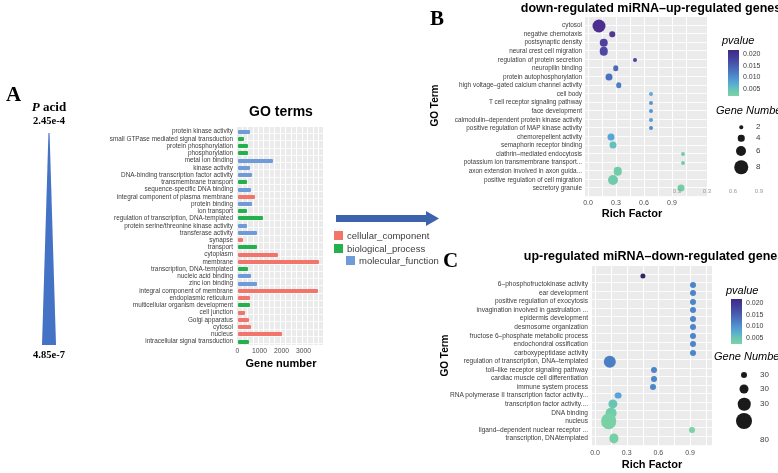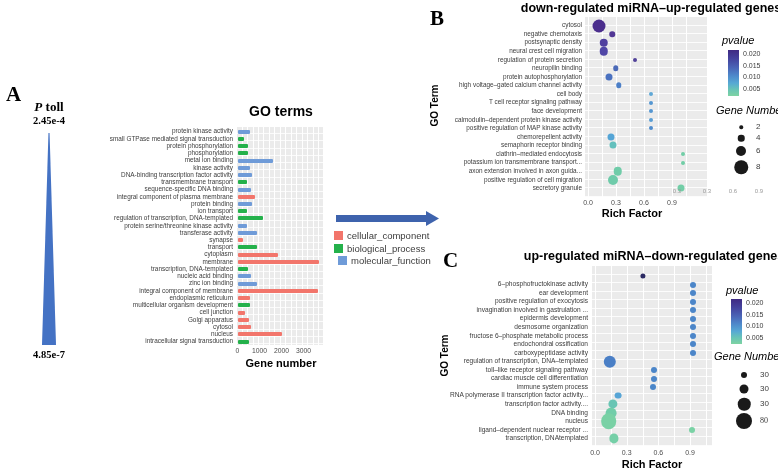--- a/index.html
+++ b/index.html
@@ -31,21 +31,21 @@
 <body>
 
 <div id="canvas">
 
   <div class="panel-letter" style="left:6px;top:82px;">A</div>
   <div class="panel-letter" style="left:430px;top:6px;">B</div>
   <div class="panel-letter" style="left:443px;top:248px;">C</div>
 
   <div class="abs" style="left:18px;top:99px;width:62px;text-align:center;font-family:'Liberation Serif',serif;font-weight:bold;font-size:13px;">
     <i>P</i>
-    <span>toll</span>
+    <span>acid</span>
   </div>
   <div class="abs" style="left:18px;top:115px;width:62px;text-align:center;font-family:'Liberation Serif',serif;font-weight:bold;font-size:10.5px;">2.45e-4</div>
   <div class="abs" id="pv-wedge" style="left: 42px; top: 133px; width: 14px; height: 212px; clip-path: polygon(46% 0px, 54% 0px, 100% 100%, 0px 100%); background: rgb(68, 114, 196);"></div>
   <div class="abs" style="left:18px;top:349px;width:62px;text-align:center;font-family:'Liberation Serif',serif;font-weight:bold;font-size:10.5px;">4.85e-7</div>
 
   <div class="abs bold ctr" style="left:281px;top:103px;font-size:14px;">GO terms</div>
   <div class="abs" id="a-labels" style="left:86px;top:127px;width:147px;height:222px;">
       <div class="rlbl" style="top: 1.4px; font-size: 6.4px;">protein kinase activity</div>
       <div class="rlbl" style="top: 8.64px; font-size: 6.4px;">small GTPase mediated signal transduction</div>
       <div class="rlbl" style="top: 15.88px; font-size: 6.4px;">protein phosphorylation</div>
@@ -118,21 +118,21 @@
   <div class="abs bold ctr" style="left:281px;top:357px;font-size:11px;">Gene number</div>
   <div class="abs" id="a-legend" style="left:334px;top:231px;width:110px;height:40px;">
       <div class="lg-row" style="left: 0px; top: 0px;">
         <div class="lg-sw" style="background: rgb(242, 117, 107);"></div>
         <div class="lg-tx">cellular_component</div>
       </div>
       <div class="lg-row" style="left: 0px; top: 12.5px;">
         <div class="lg-sw" style="background: rgb(36, 177, 75);"></div>
         <div class="lg-tx">biological_process</div>
       </div>
-      <div class="lg-row" style="left: 4px; top: 25px; justify-content: space-between;">
+      <div class="lg-row" style="left: 12px; top: 25px; justify-content: space-between;">
         <div class="lg-sw" style="background: rgb(111, 155, 216);"></div>
         <div class="lg-tx">molecular_function</div>
       </div>
     </div>
 
   <div class="abs" id="arrow-body" style="left: 336px; top: 215px; width: 91px; height: 7px; background: rgb(62, 99, 173);"></div>
   <div class="abs" id="arrow-head" style="left: 426px; top: 211px; width: 13px; height: 15px; clip-path: polygon(0px 0px, 100% 50%, 0px 100%); background: rgb(62, 99, 173);"></div>
 
   <div class="abs bold ctr" style="left:651px;top:1px;font-size:12.5px;">down-regulated miRNA–up-regulated genes</div>
   <div class="vert" style="left:408px;top:100px;width:52px;text-align:center;">GO Term</div>
@@ -294,16 +294,16 @@
     </div>
   <div class="legend-title" style="left:714px;top:350px;">Gene Number</div>
   <div class="abs" id="c-size-legend">
       <div class="gn-dot" style="left: 744px; top: 375px; width: 6px; height: 6px;"></div>
       <div class="gn-lbl" style="left: 760px; top: 371px;">30</div>
       <div class="gn-dot" style="left: 744px; top: 389px; width: 9px; height: 9px;"></div>
       <div class="gn-lbl" style="left: 760px; top: 385px;">30</div>
       <div class="gn-dot" style="left: 744px; top: 404px; width: 12.5px; height: 12.5px;"></div>
       <div class="gn-lbl" style="left: 760px; top: 400px;">30</div>
       <div class="gn-dot" style="left: 744px; top: 421px; width: 16px; height: 16px;"></div>
-      <div class="gn-lbl" style="left: 760px; top: 417px; font-family: Liberation Serif, serif;">80</div>
+      <div class="gn-lbl" style="left: 760px; top: 436px;">80</div>
     </div>
 
 </div>
 
 </body></html>

